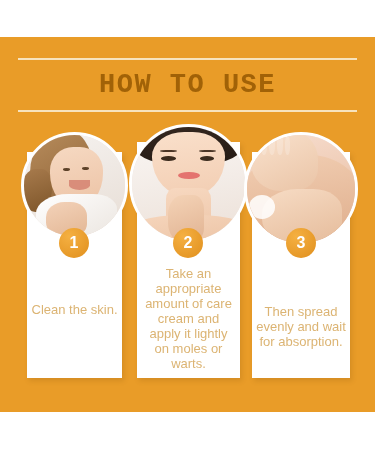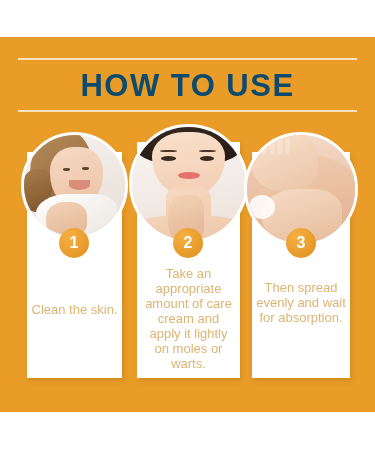--- a/index.html
+++ b/index.html
@@ -30,26 +30,27 @@
     left:0; width:339px; height:2px;
     background:#f7e3bd;
   }
   .rule.top    { top:0; }
   .rule.bottom { bottom:0; }
   #page-title {
     position:absolute;
     left:0; top:0;
     width:339px; height:54px;
     display:flex; align-items:center; justify-content:center;
-    color:#0c4a6e;
-    font-size:31px;
+    color:#a16207;
+    font-size:27px;
     font-weight:bold;
     letter-spacing:1.5px;
     line-height:1;
     white-space:nowrap;
+    font-family:Liberation Mono, monospace;
   }
 
   
   #cards {
     position:absolute;
     left:0; top:0; width:375px; height:450px;
   }
   .card {
     position:absolute;
     background:#ffffff;
@@ -193,21 +194,21 @@
   .caption {
     position:absolute;
     left:4px; right:4px;
     text-align:center;
     color:#dcb473;
     font-size:13px;
     line-height:15px;
   }
   .card.c1 .caption { top:142px;margin-top:8px; }
   .card.c2 .caption { top:124px; }
-  .card.c3 .caption { top:128px; }
+  .card.c3 .caption { top:152px; }
 </style>
 </head>
 <body>
 
 <div id="banner"></div>
 
 <div id="title-block">
   <div class="rule top"></div>
   <div id="page-title">HOW TO USE</div>
   <div class="rule bottom"></div>

